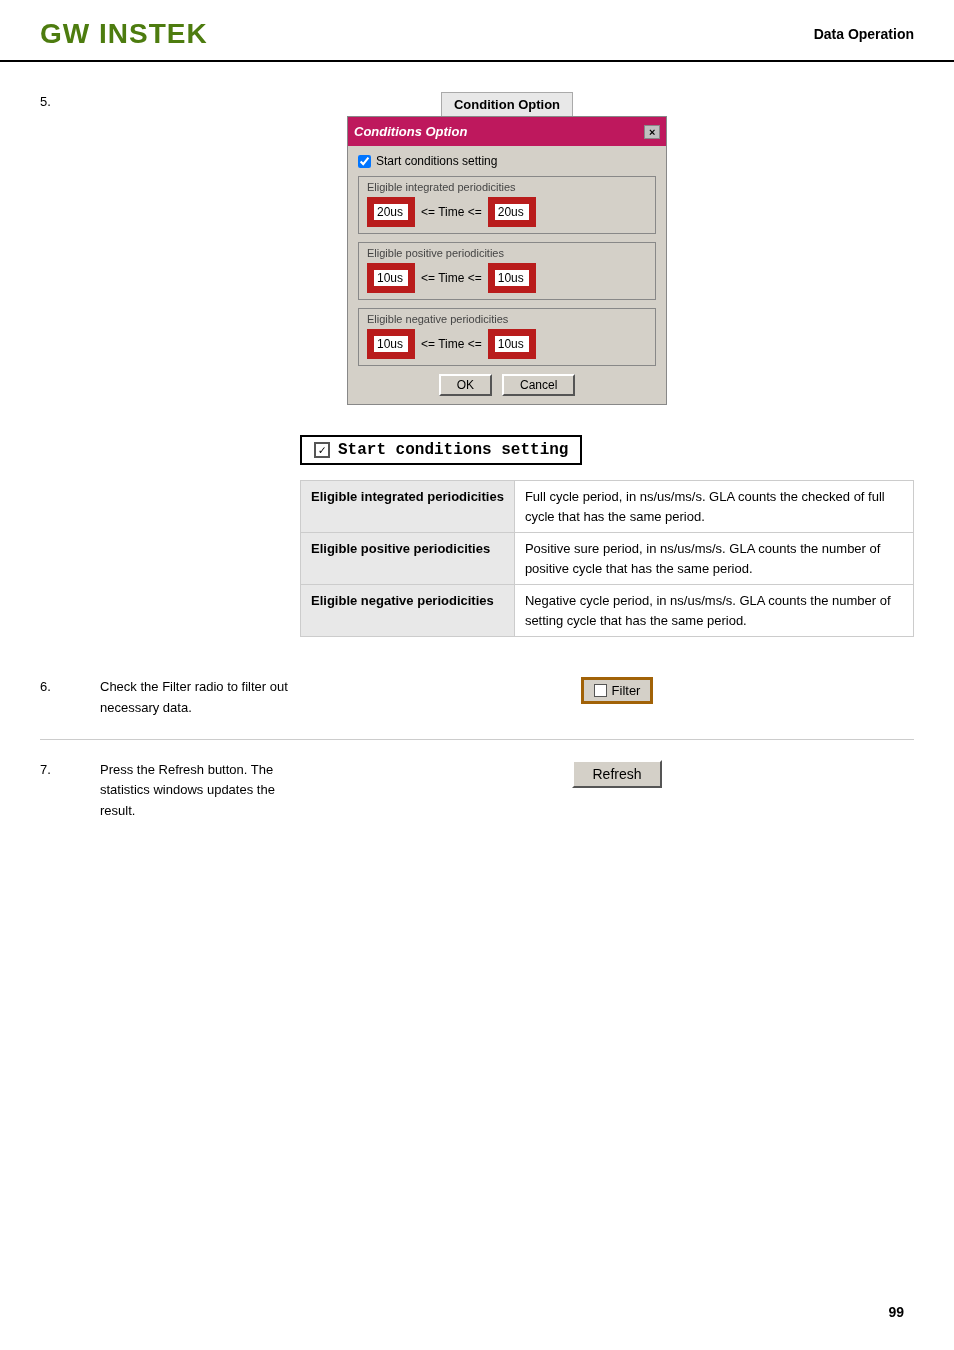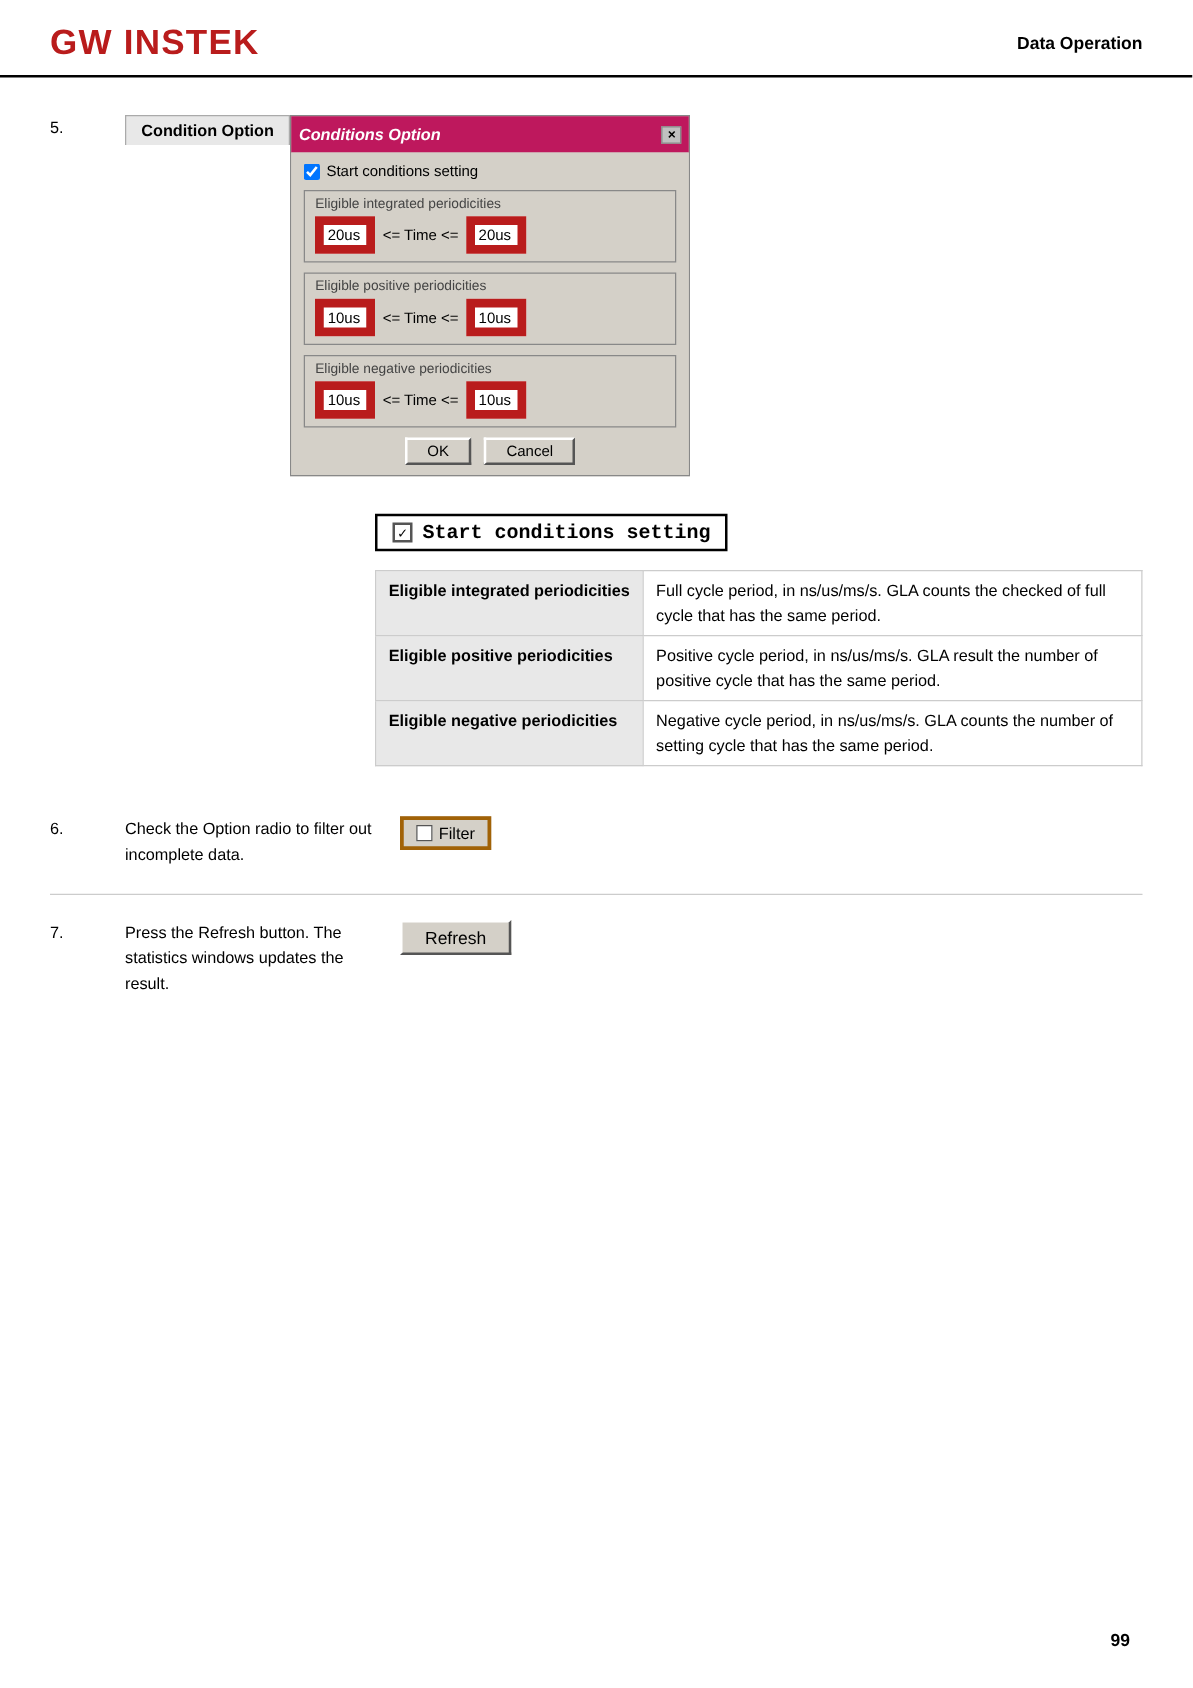--- a/index.html
+++ b/index.html
@@ -18,21 +18,21 @@
       justify-content: space-between;
       align-items: center;
       padding: 18px 40px 10px 40px;
       border-bottom: 2px solid #000;
       margin-bottom: 0;
     }
     .logo {
       font-size: 28px;
       font-weight: 900;
       letter-spacing: 1px;
-      color: #b91c1c;
+      color: #4d7c0f;
       font-family: Arial Black, Arial, sans-serif;
     }
     .header-right {
       font-size: 14px;
       font-weight: bold;
       color: #000;
     }
 
     
     .content {
@@ -53,22 +53,22 @@
     .step-text {
       min-width: 200px;
       max-width: 220px;
       font-size: 13px;
       line-height: 1.6;
       padding-right: 10px;
     }
     .step-visual {
       flex: 1;
       display: flex;
-      flex-direction: row;
-      align-items: flex-start;
+      flex-direction: column;
+      align-items: center;
     }
 
     
     .condition-option-tab {
       background: #e8e8e8;
       border: 1px solid #aaa;
       border-bottom: none;
       padding: 4px 12px;
       font-size: 13px;
       font-weight: bold;
@@ -331,34 +331,34 @@
 
       
       <table class="desc-table">
         <tbody id="desc-table-body">
         <tr>
               <td>Eligible integrated periodicities</td>
               <td>Full cycle period, in ns/us/ms/s. GLA counts the checked of full cycle that has the same period.</td>
             </tr>
             <tr>
               <td>Eligible positive periodicities</td>
-              <td>Positive cycle period, in ns/us/ms/s. GLA result the number of positive cycle that has the same period.</td>
+              <td>Positive sure period, in ns/us/ms/s. GLA counts the number of positive cycle that has the same period.</td>
             </tr>
             <tr>
               <td>Eligible negative periodicities</td>
               <td>Negative cycle period, in ns/us/ms/s. GLA counts the number of setting cycle that has the same period.</td>
             </tr>
           </tbody>
       </table>
     </div>
   </div>
 
   <div class="step-row step-row-bordered">
     <div class="step-num">6.</div>
-    <div class="step-text">Check the Option radio to filter out incomplete data.</div>
+    <div class="step-text">Check the Filter radio to filter out necessary data.</div>
     <div class="step-visual">
       <div class="filter-box">
         <div class="filter-checkbox"></div>
         <span>Filter</span>
       </div>
     </div>
   </div>
 
   <div class="step-row">
     <div class="step-num">7.</div>

